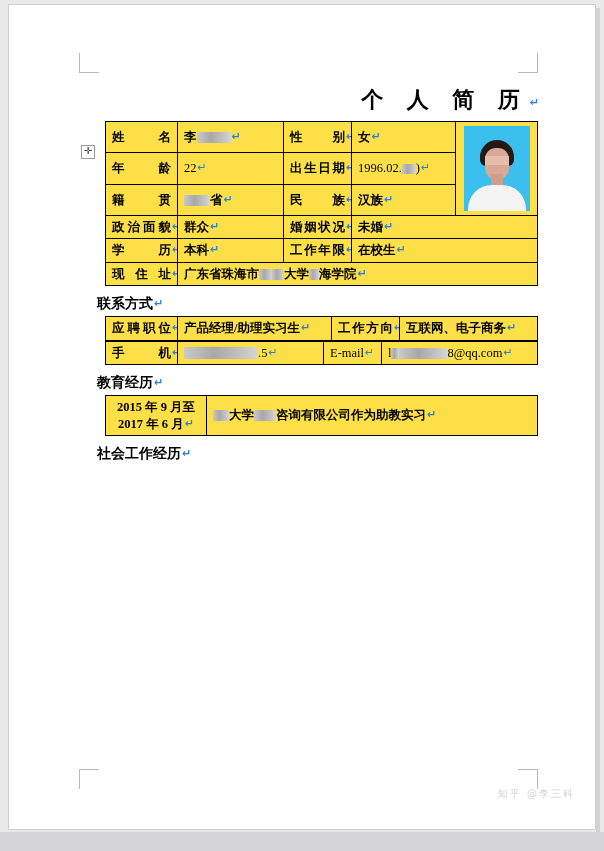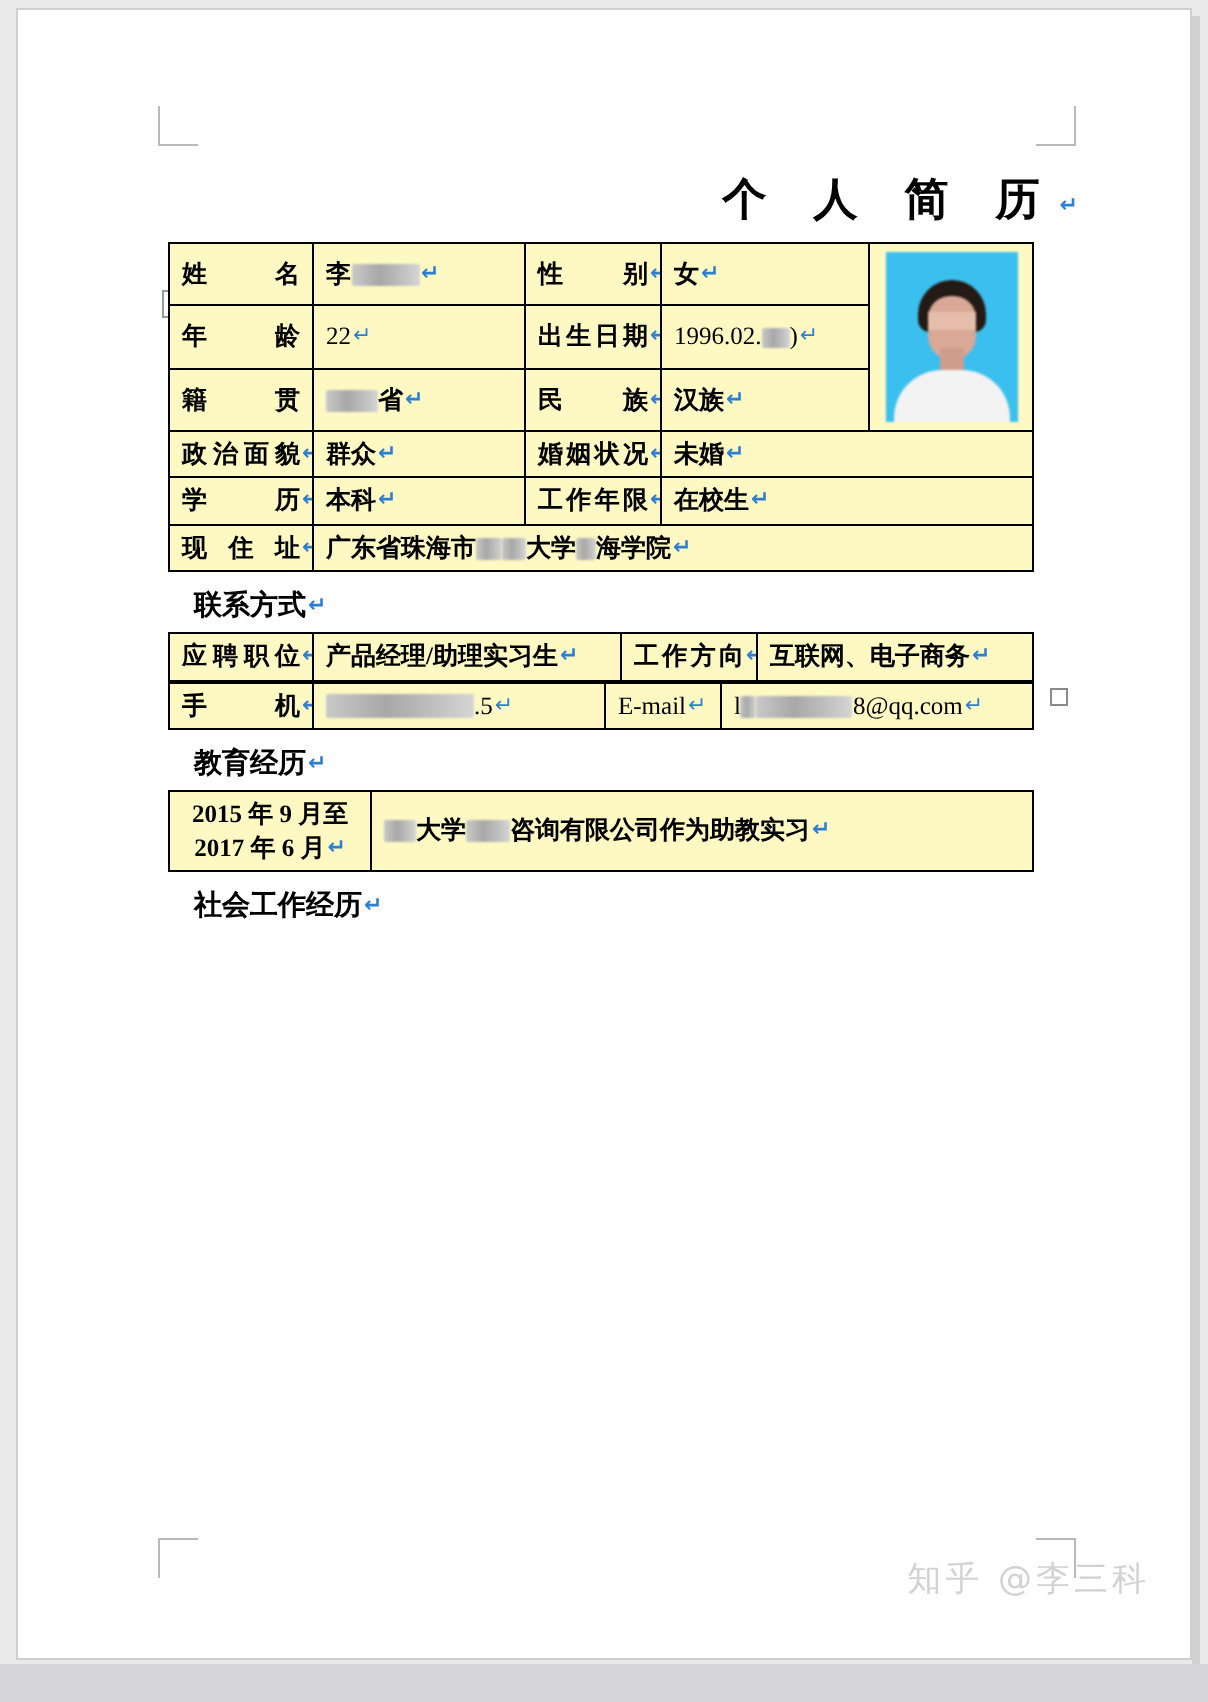--- a/index.html
+++ b/index.html
@@ -96,22 +96,22 @@
     color: #000;
     margin: 9px 0 4px 14px;
     line-height: 1.25;
   }
 
   
   table.t {
     border-collapse: collapse;
     table-layout: fixed;
     width: 432px;
-    margin-left: 1px;
-    background: #fef9c3;
+    margin-left: 22px;
+    background: #fde047;
   }
   table.t td {
     border: 1px solid #000;
     font-size: 12.5px;
     padding: 3px 6px;
     color: #000;
     vertical-align: middle;
     line-height: 1.3;
     overflow: hidden;
   }
@@ -266,21 +266,21 @@
   .red.w-mail2 { width: 48px; }
   .red.w-edu1  { width: 16px; }
   .red.w-edu2  { width: 22px; }
   .red.w-comp  { width: 56px; height: 12px; }
 
   
   .watermark {
     position: absolute;
     right: 20px;
     bottom: 28px;
-    font-size: 17px;
+    font-size: 10px;
     color: #d2d2d2;
     letter-spacing: 2px;
     font-family: "DejaVu Sans", sans-serif;
     user-select: none;
     white-space: nowrap;
   }
 </style>
 </head>
 <body>
 

